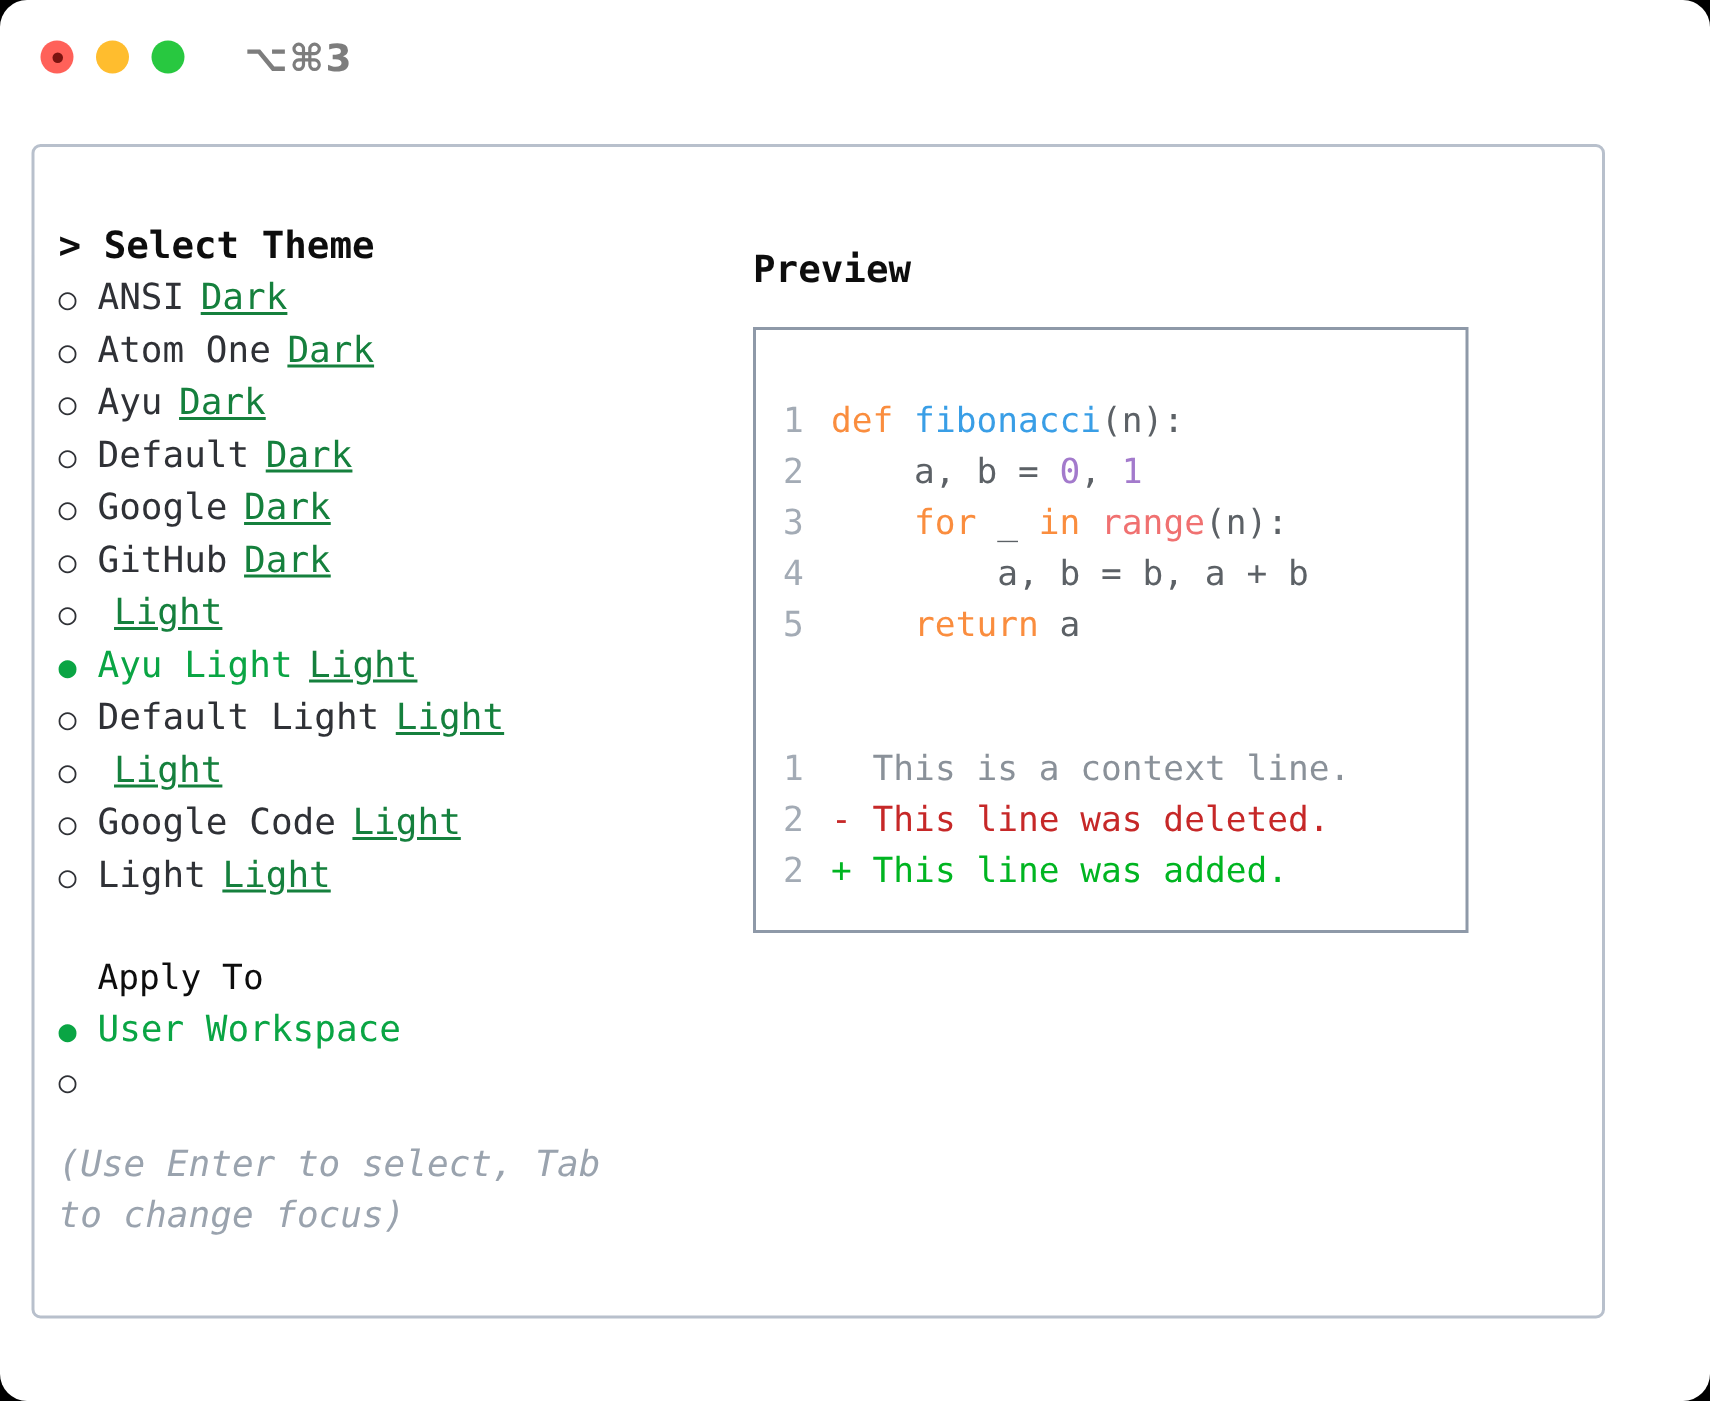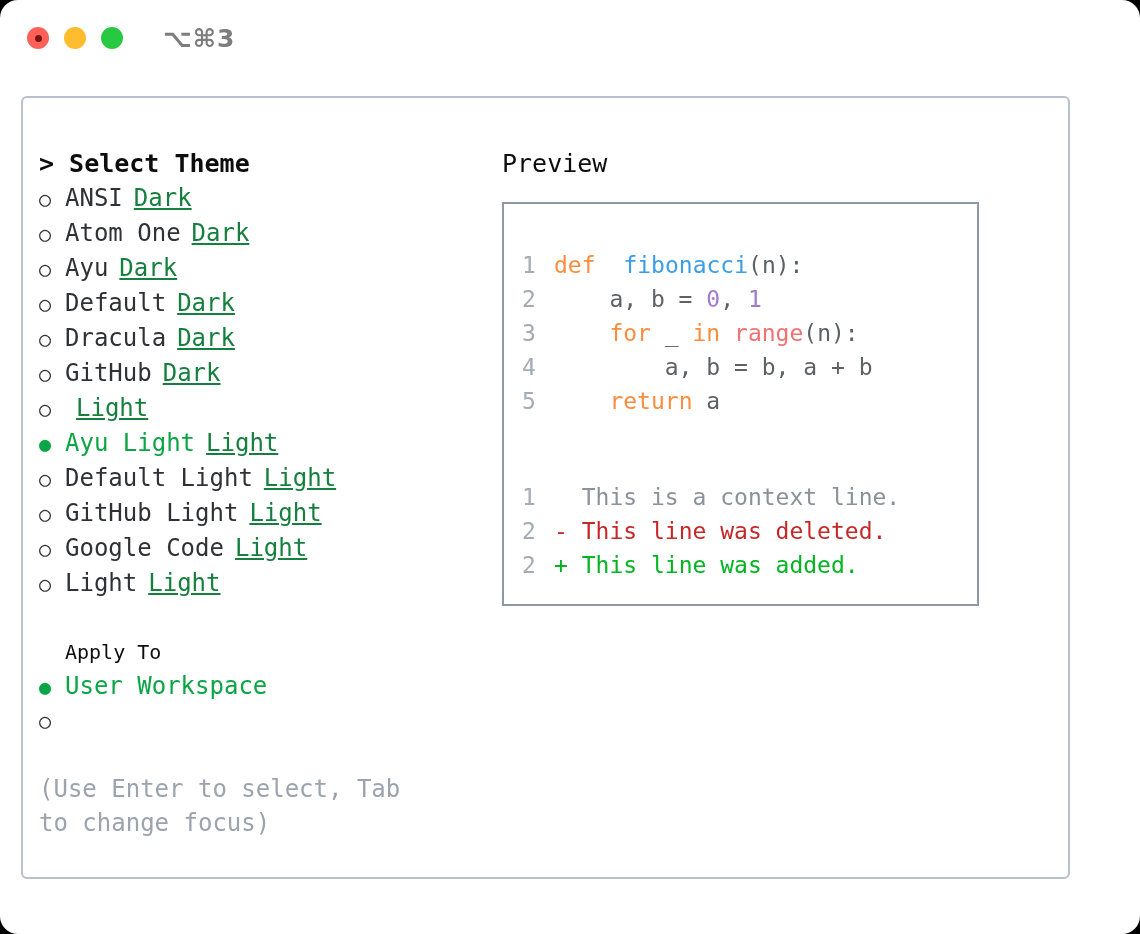--- a/index.html
+++ b/index.html
@@ -129,51 +129,53 @@
     text-decoration: underline;
   }
   .opt.selected .marker,
   .opt.selected .label { color: #0aa544; }
 
   .section-spacer { height: 34px; }
 
   .section-title {
     display: flex;
     align-items: baseline;
-    font-size: 20px;
+    font-size: 23px;
     line-height: 34px;
     color: #0d0d0d;
     white-space: pre;
   }
   .section-title .marker {
     width: 26px;
     flex: 0 0 26px;
   }
 
   .hint {
-    margin-top: 34px;
+    margin-top: 21px;
     font-size: 24px;
     line-height: 34px;
     color: #9aa3ae;
     width: 400px;
+    font-style: italic;
   }
 
   
   .right-col {
     position: absolute;
     left: 479px;
     top: 49px;
     width: 490px;
   }
   .preview-title {
     font-size: 25px;
-    font-weight: 400;
+    font-weight: 700;
     color: #0d0d0d;
     line-height: 34px;
     white-space: pre;
+    margin-top: 16px;
   }
   .preview-box {
     margin-top: 21px;
     width: 477px;
     height: 404px;
     border: 2px solid #8e99a8;
     box-sizing: border-box;
     background: #ffffff;
     padding: 44px 0 0 0;
   }
@@ -191,21 +193,21 @@
   .gutter {
     flex: 0 0 32px;
     text-align: left;
     color: #a3abb5;
   }
   .code-text { color: #5c6166; }
 
   .blank-line { height: 34px; }
 
   .tok-kw   { color: #fa8d3e; }
-  .tok-fn   { color: #399ee6; margin-left: 14px; }
+  .tok-fn   { color: #399ee6; }
   .tok-num  { color: #a37acc; }
   .tok-call { color: #f07171; }
   .tok-plain{ color: #5c6166; }
 
   .diff-ctx { color: #8a9199; margin-top: 28px; }
   .diff-del { color: #c62828; }
   .diff-add { color: #00b521; }
 </style>
 </head>
 <body>
@@ -225,26 +227,26 @@
     <div class="columns">
 
       <div class="left-col">
         <div class="heading">&gt; Select Theme</div>
 
         <div id="theme-list">
             <div class="opt"><span class="marker">○</span><span class="label">ANSI</span><span class="kind">Dark</span></div>
             <div class="opt"><span class="marker">○</span><span class="label">Atom One</span><span class="kind">Dark</span></div>
             <div class="opt"><span class="marker">○</span><span class="label">Ayu</span><span class="kind">Dark</span></div>
             <div class="opt"><span class="marker">○</span><span class="label">Default</span><span class="kind">Dark</span></div>
-            <div class="opt"><span class="marker">○</span><span class="label">Dracula</span><span class="kind">Dark</span></div>
+            <div class="opt"><span class="marker">○</span><span class="label">Google</span><span class="kind">Dark</span></div>
             <div class="opt"><span class="marker">○</span><span class="label">GitHub</span><span class="kind">Dark</span></div>
             <div class="opt"><span class="marker">○</span><span class="kind">Light</span></div>
             <div class="opt selected"><span class="marker">●</span><span class="label">Ayu Light</span><span class="kind">Light</span></div>
             <div class="opt"><span class="marker">○</span><span class="label">Default Light</span><span class="kind">Light</span></div>
-            <div class="opt"><span class="marker">○</span><span class="label">GitHub Light</span><span class="kind">Light</span></div>
+            <div class="opt"><span class="marker">○</span><span class="kind">Light</span></div>
             <div class="opt"><span class="marker">○</span><span class="label">Google Code</span><span class="kind">Light</span></div>
             <div class="opt"><span class="marker">○</span><span class="label">Light</span><span class="kind">Light</span></div>
           </div>
 
         <div class="section-spacer"></div>
 
         <div class="section-title">
           <span class="marker"></span>
           <span>Apply To</span>
         </div>

